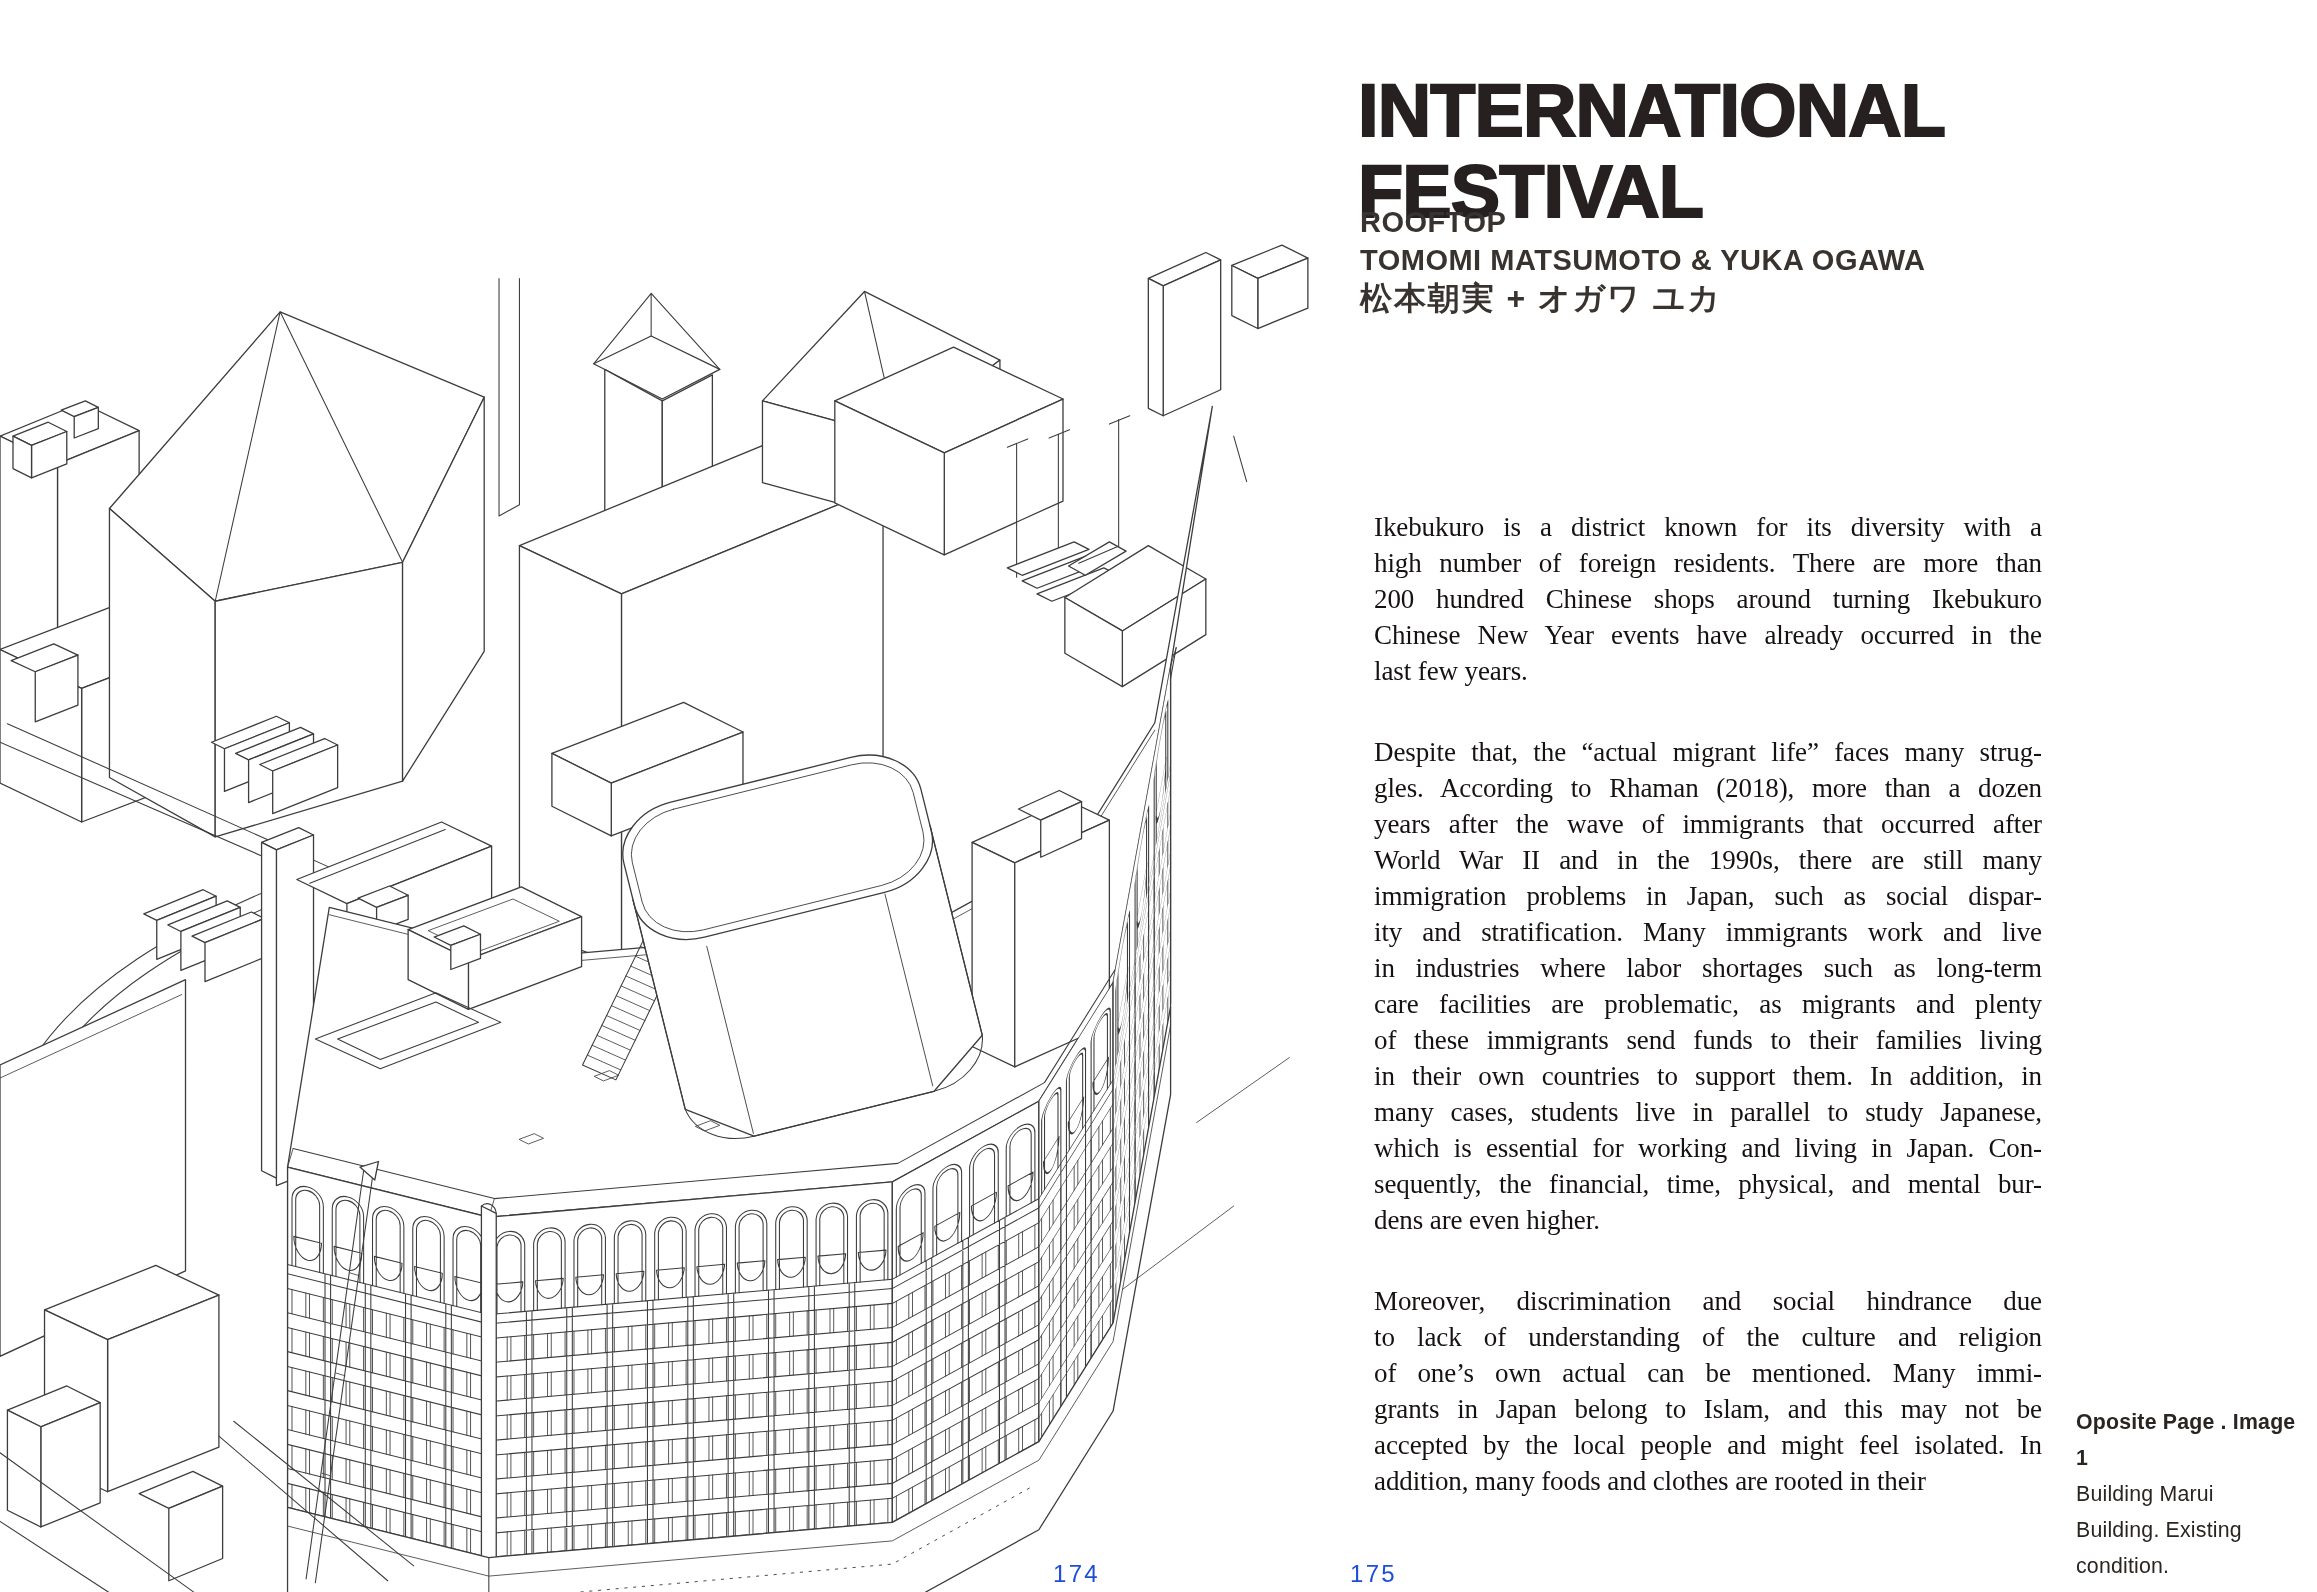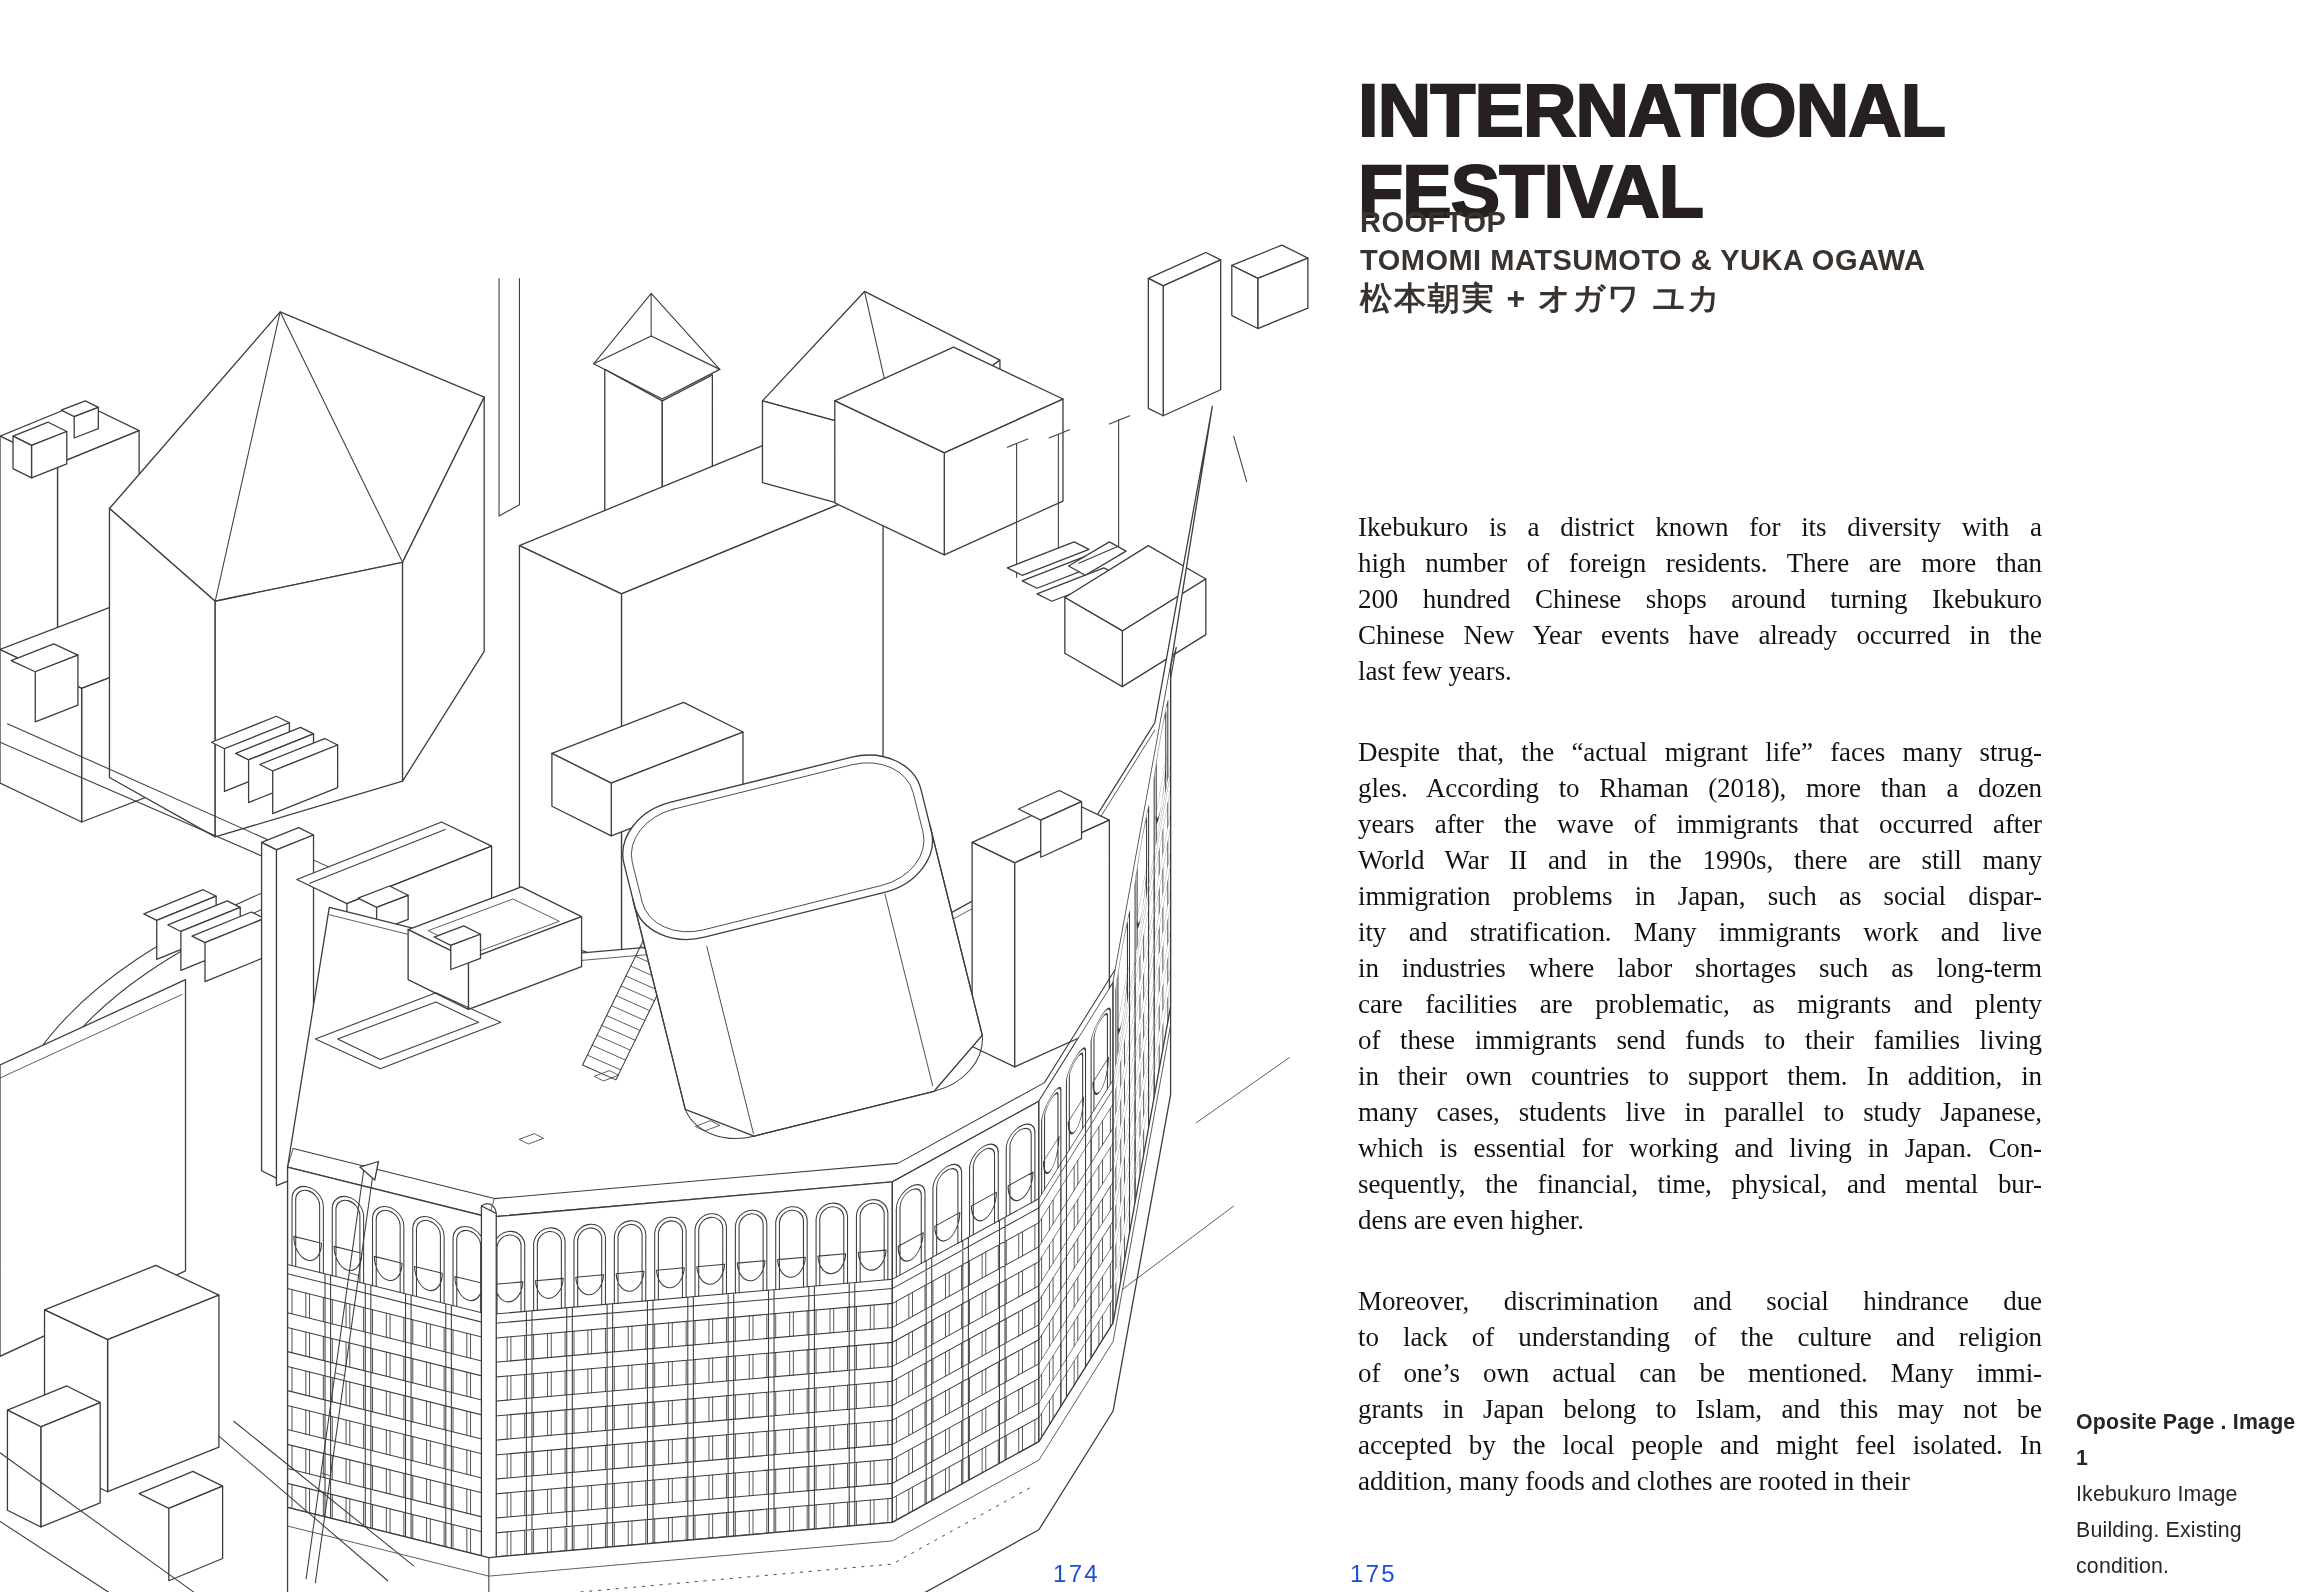--- a/index.html
+++ b/index.html
@@ -11,21 +11,21 @@
   .th{stroke-width:0.9;}
   .dt{stroke-dasharray:2.5 7;stroke-width:1;}
   .title{position:absolute;left:1358px;top:20.4px;font-size:74px;line-height:81px;
          font-weight:800;letter-spacing:-0.9px;color:#262020;-webkit-text-stroke:2px #262020;}
   .kicker{position:absolute;left:1360px;top:203px;font-size:29px;line-height:38px;
           color:#39332f;letter-spacing:0.5px;font-weight:bold;}
   .kicker .jp{font-size:32px;letter-spacing:1.9px;}
   .body-col{position:absolute;left:1358px;top:509px;width:684px;
             font-family:"Liberation Serif",serif;font-size:27px;line-height:36px;
             color:#161211;letter-spacing:-0.1px;}
-  .para{margin:0 0 45px 0;}
+  .para{margin:0 0 45px 16px;}
   .line{text-align:justify;text-align-last:justify;white-space:nowrap;}
   .line.last{text-align-last:left;}
   .caption{position:absolute;left:2076px;top:1404px;width:237px;font-size:21.3px;
            line-height:36px;color:#2b2522;letter-spacing:0.2px;}
   .caption .head{font-weight:700;}
   .pn{position:absolute;top:1560px;font-size:24px;letter-spacing:2.3px;color:#1d4ed8;}
   #pn-left{left:1046px;width:61px;text-align:center;}
   #pn-right{left:1350px;}
 </style>
 </head>
@@ -275,21 +275,21 @@
       <div class="line">of one’s own actual can be mentioned. Many immi-</div>
       <div class="line">grants in Japan belong to Islam, and this may not be</div>
       <div class="line">accepted by the local people and might feel isolated. In</div>
       <div class="line last">addition, many foods and clothes are rooted in their</div>
     </div>
   </div>
 
 <div class="caption">
   <div class="head">Oposite Page . Image 1</div>
   <div id="caption-lines">
-      <div>Ikebukuro Image</div>
+      <div>Building Marui</div>
       <div>Building. Existing</div>
       <div>condition.</div>
     </div>
 </div>
 
 <div class="pn" id="pn-left">174</div>
 <div class="pn" id="pn-right">175</div>
 
 
 </body></html>

